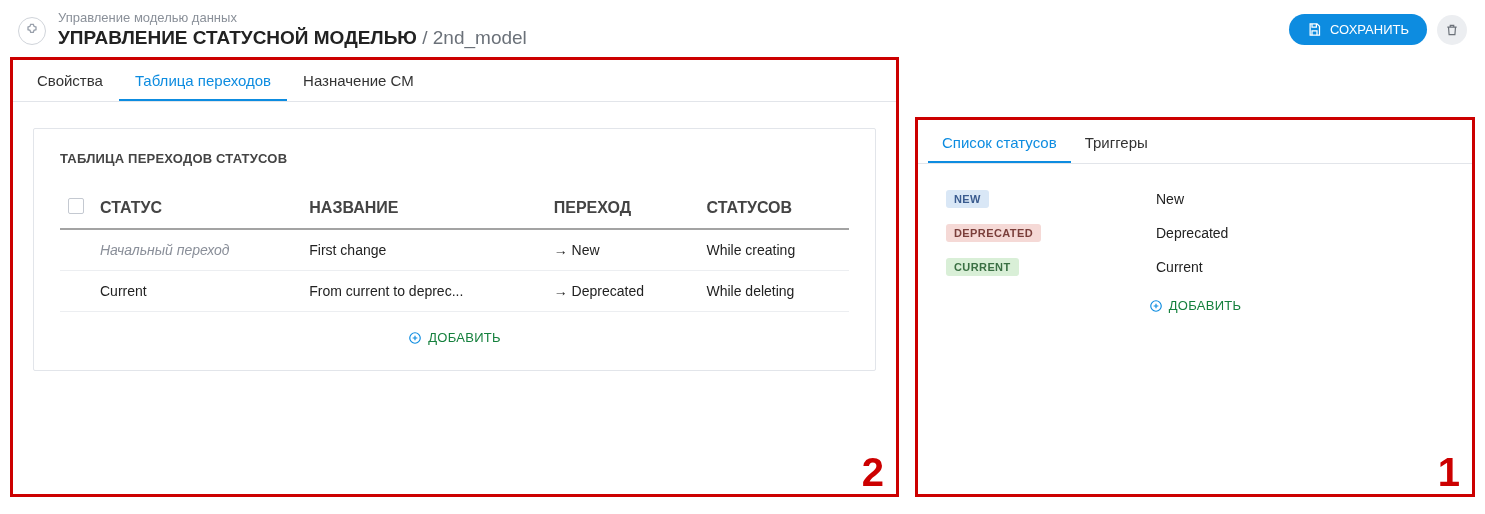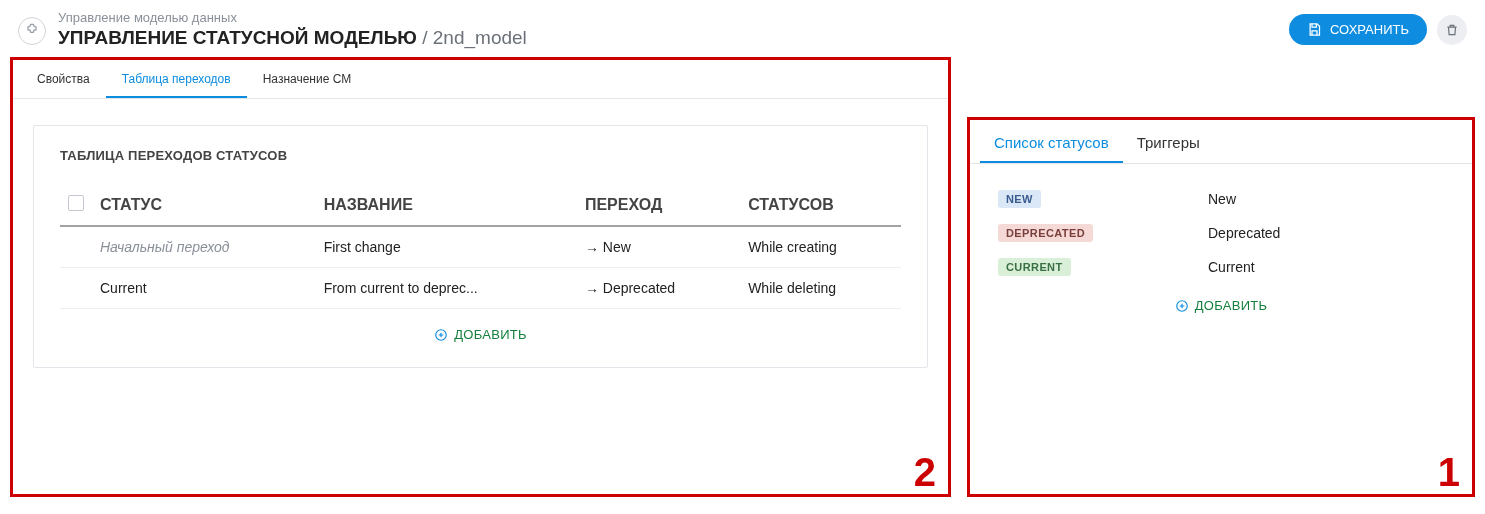--- a/index.html
+++ b/index.html
@@ -75,21 +75,21 @@
     padding: 0 10px;
   }
   .left-box {
     flex: 1;
     border: 3px solid #cc0000;
     position: relative;
     padding: 0;
     min-height: 440px;
   }
   .right-box {
-    width: 508px;
+    width: 560px;
     border: 3px solid #cc0000;
     position: relative;
     padding: 0;
     min-height: 380px;
     margin-top: 60px;
   }
   .annot-number {
     position: absolute;
     right: 12px;
     bottom: 2px;
@@ -98,21 +98,21 @@
     color: #cc0000;
     line-height: 1;
   }
   .tabs {
     display: flex;
     border-bottom: 1px solid #e2e5ea;
     padding-left: 8px;
   }
   .tab {
     padding: 12px 16px 10px 16px;
-    font-size: 12px;
+    font-size: 15px;
     color: #333;
     cursor: pointer;
     border-bottom: 2px solid transparent;
   }
   .tab.active {
     color: #0d8ce0;
     border-bottom: 2px solid #0d8ce0;
   }
   .panel {
     background: #fff;

